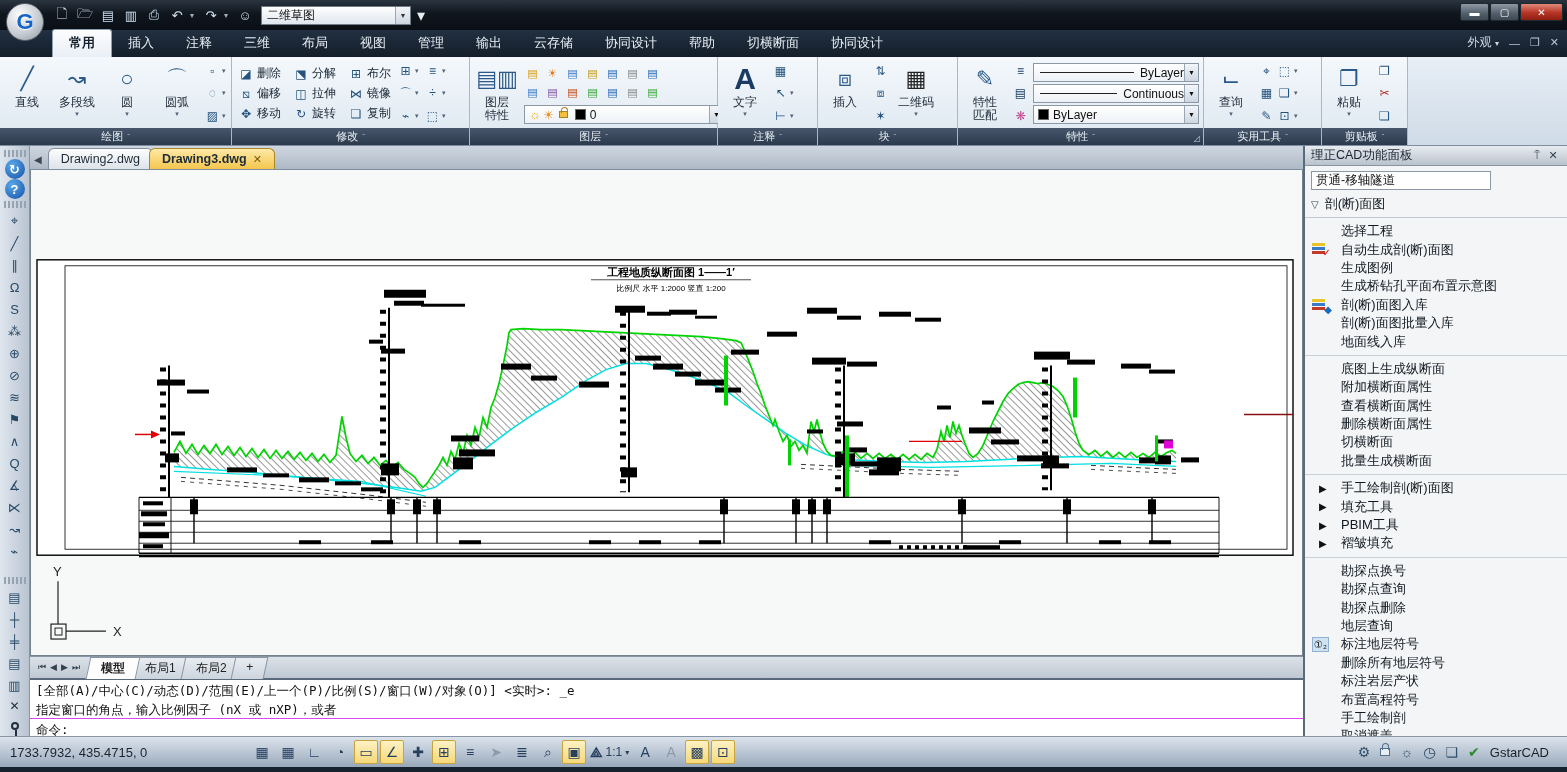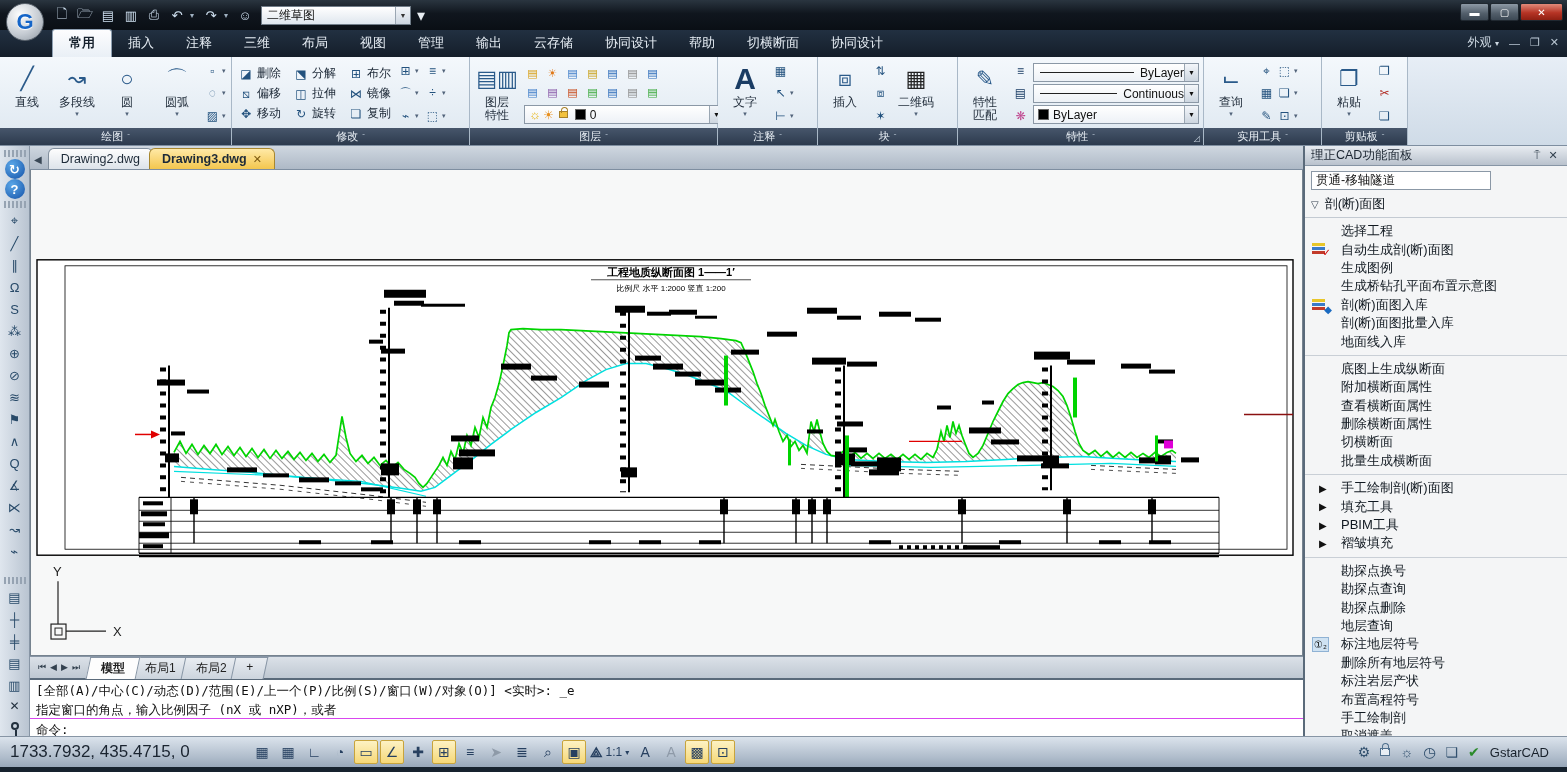--- a/index.html
+++ b/index.html
@@ -140,21 +140,21 @@
   .licon i:nth-child(3){ top:8px; background:#c23a2a; }
   .licon .chk { position:absolute; right:-4px; bottom:-3px; color:#c00; font-size:10px; font-weight:bold; }
   .licon .db { position:absolute; right:-5px; bottom:-4px; color:#1a6ac0; font-size:10px; }
   .numicon { width:17px; height:15px; background:#cfe2f2; border:1px solid #8fb2d4; font-size:10px;
     display:flex; align-items:center; justify-content:center; color:#111; }
 
   
   .statusbar { position:absolute; left:0; top:736px; width:1567px; height:36px;
     background:linear-gradient(#dbe3ec,#aebbca 70%,#97a7b9); border-top:1px solid #8795a5;
     border-bottom:5px solid #16222e; display:flex; align-items:center; font-size:12px; color:#1a2430; }
-  .coords { width:250px; padding-left:10px; font-size:17px; }
+  .coords { width:250px; padding-left:10px; font-size:13px; }
   .toggles { display:flex; align-items:center; gap:2px; }
   .tgl { width:24px; height:24px; display:flex; align-items:center; justify-content:center; font-size:14px;
     color:#274060; border:1px solid transparent; border-radius:2px; }
   .tgl.on { background:linear-gradient(#fdf2c4,#f6d878); border-color:#c8a43c; }
   .tgl.dim { color:#8e9aa8; }
   .annscale { display:flex; align-items:center; gap:3px; padding:0 4px; color:#274060; }
   .annscale .a { font-size:14px; font-weight:bold; }
   .status-right { margin-left:auto; display:flex; align-items:center; gap:10px; padding-right:18px; color:#31506e; }
   .status-right .sic { font-size:14px; }
   .brand { font-size:13px; color:#18212b; }

